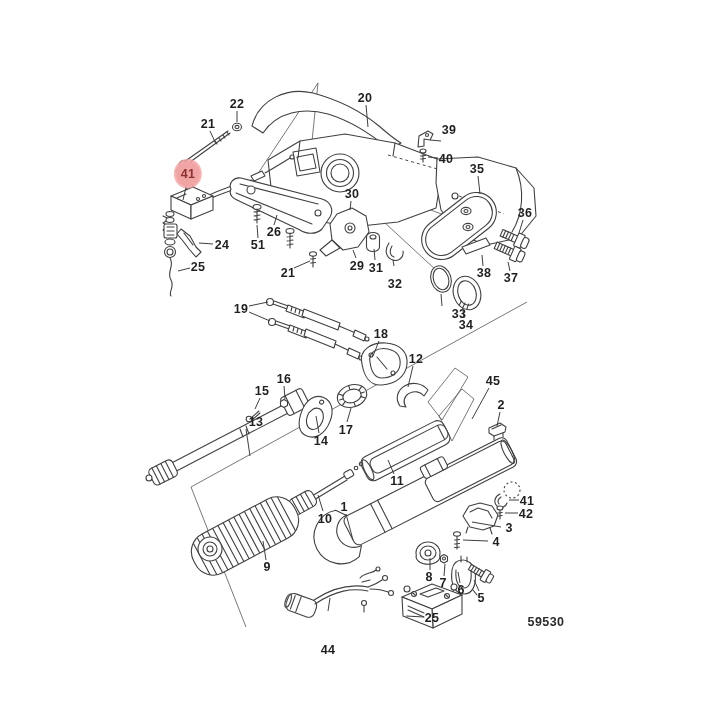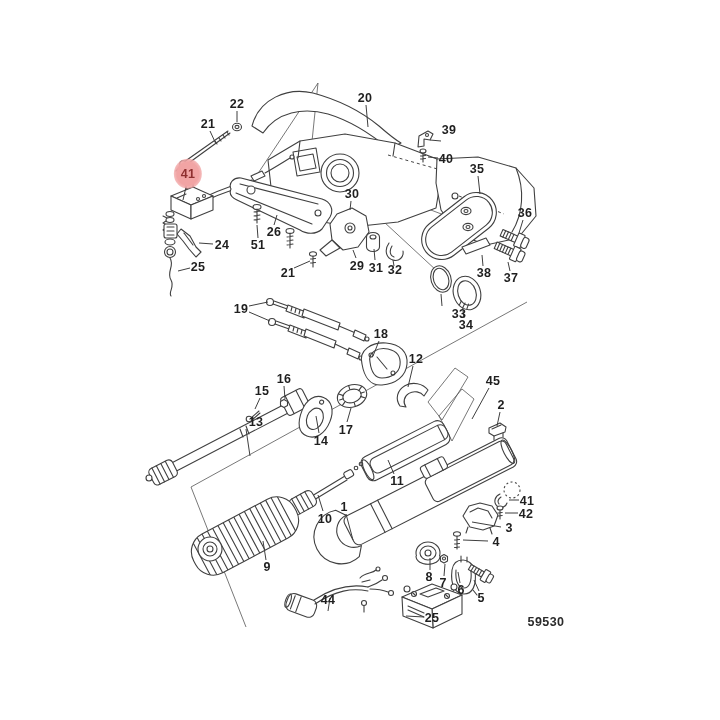--- a/index.html
+++ b/index.html
@@ -447,31 +447,31 @@
       <div class="callout" style="left: 237px; top: 104px;">22</div>
       <div class="callout hl" style="left: 188px; top: 174px;">41</div>
       <div class="callout" style="left: 222px; top: 245px;">24</div>
       <div class="callout" style="left: 198px; top: 267px;">25</div>
       <div class="callout" style="left: 274px; top: 232px;">26</div>
       <div class="callout" style="left: 258px; top: 245px;">51</div>
       <div class="callout" style="left: 288px; top: 273px;">21</div>
       <div class="callout" style="left: 357px; top: 266px;">29</div>
       <div class="callout" style="left: 352px; top: 194px;">30</div>
       <div class="callout" style="left: 376px; top: 268px;">31</div>
-      <div class="callout" style="left: 395px; top: 270px;">32</div>
+      <div class="callout" style="left: 395px; top: 284px;">32</div>
       <div class="callout" style="left: 443px; top: 314px; margin-left: 16px;">33</div>
       <div class="callout" style="left: 466px; top: 325px;">34</div>
       <div class="callout" style="left: 477px; top: 169px;">35</div>
       <div class="callout" style="left: 525px; top: 213px;">36</div>
       <div class="callout" style="left: 511px; top: 278px;">37</div>
       <div class="callout" style="left: 484px; top: 273px;">38</div>
       <div class="callout" style="left: 449px; top: 130px;">39</div>
       <div class="callout" style="left: 446px; top: 159px;">40</div>
       <div class="callout" style="left: 527px; top: 501px;">41</div>
       <div class="callout" style="left: 526px; top: 514px;">42</div>
       <div class="callout" style="left: 432px; top: 618px;">25</div>
-      <div class="callout" style="left: 328px; top: 600px;">44</div>
+      <div class="callout" style="left: 328px; top: 650px;">44</div>
       <div class="callout" style="left: 493px; top: 381px;">45</div>
     </div>
 
 <div id="drawing-number" style="left: 546px; top: 622px;">59530</div>
 
 </div>
 
 </body></html>

